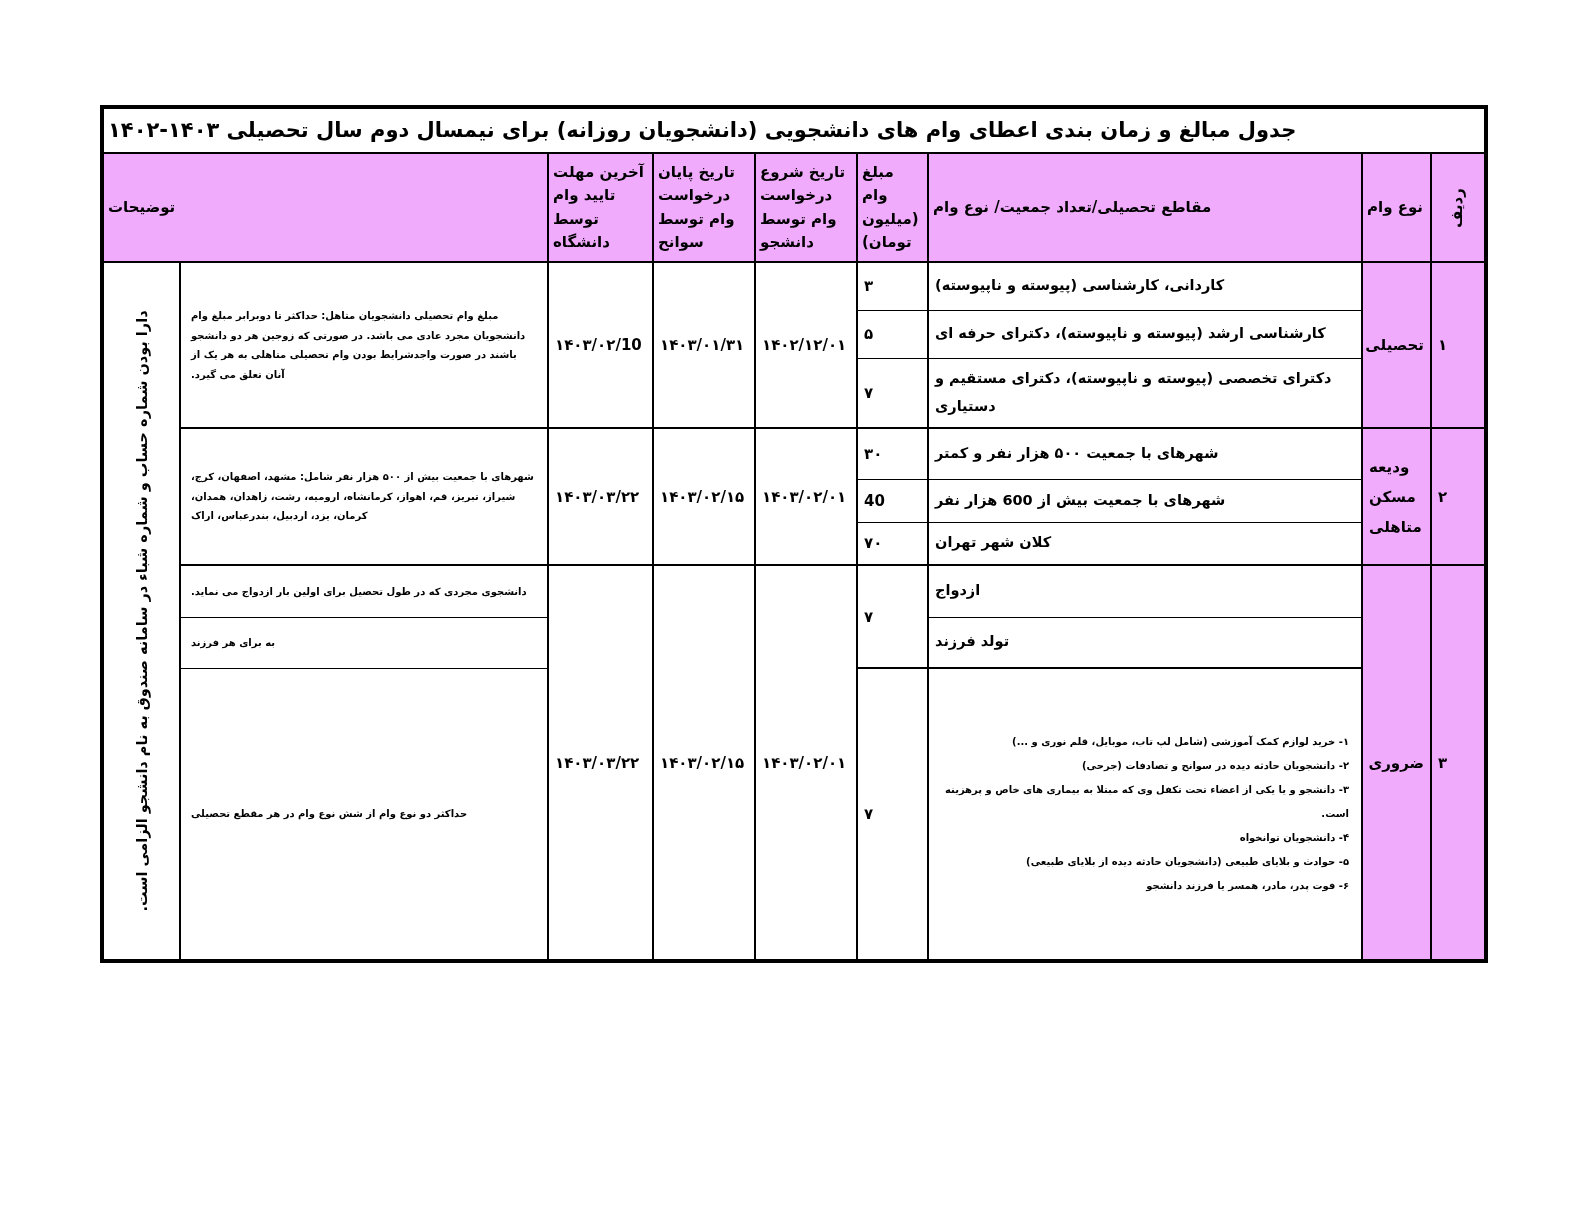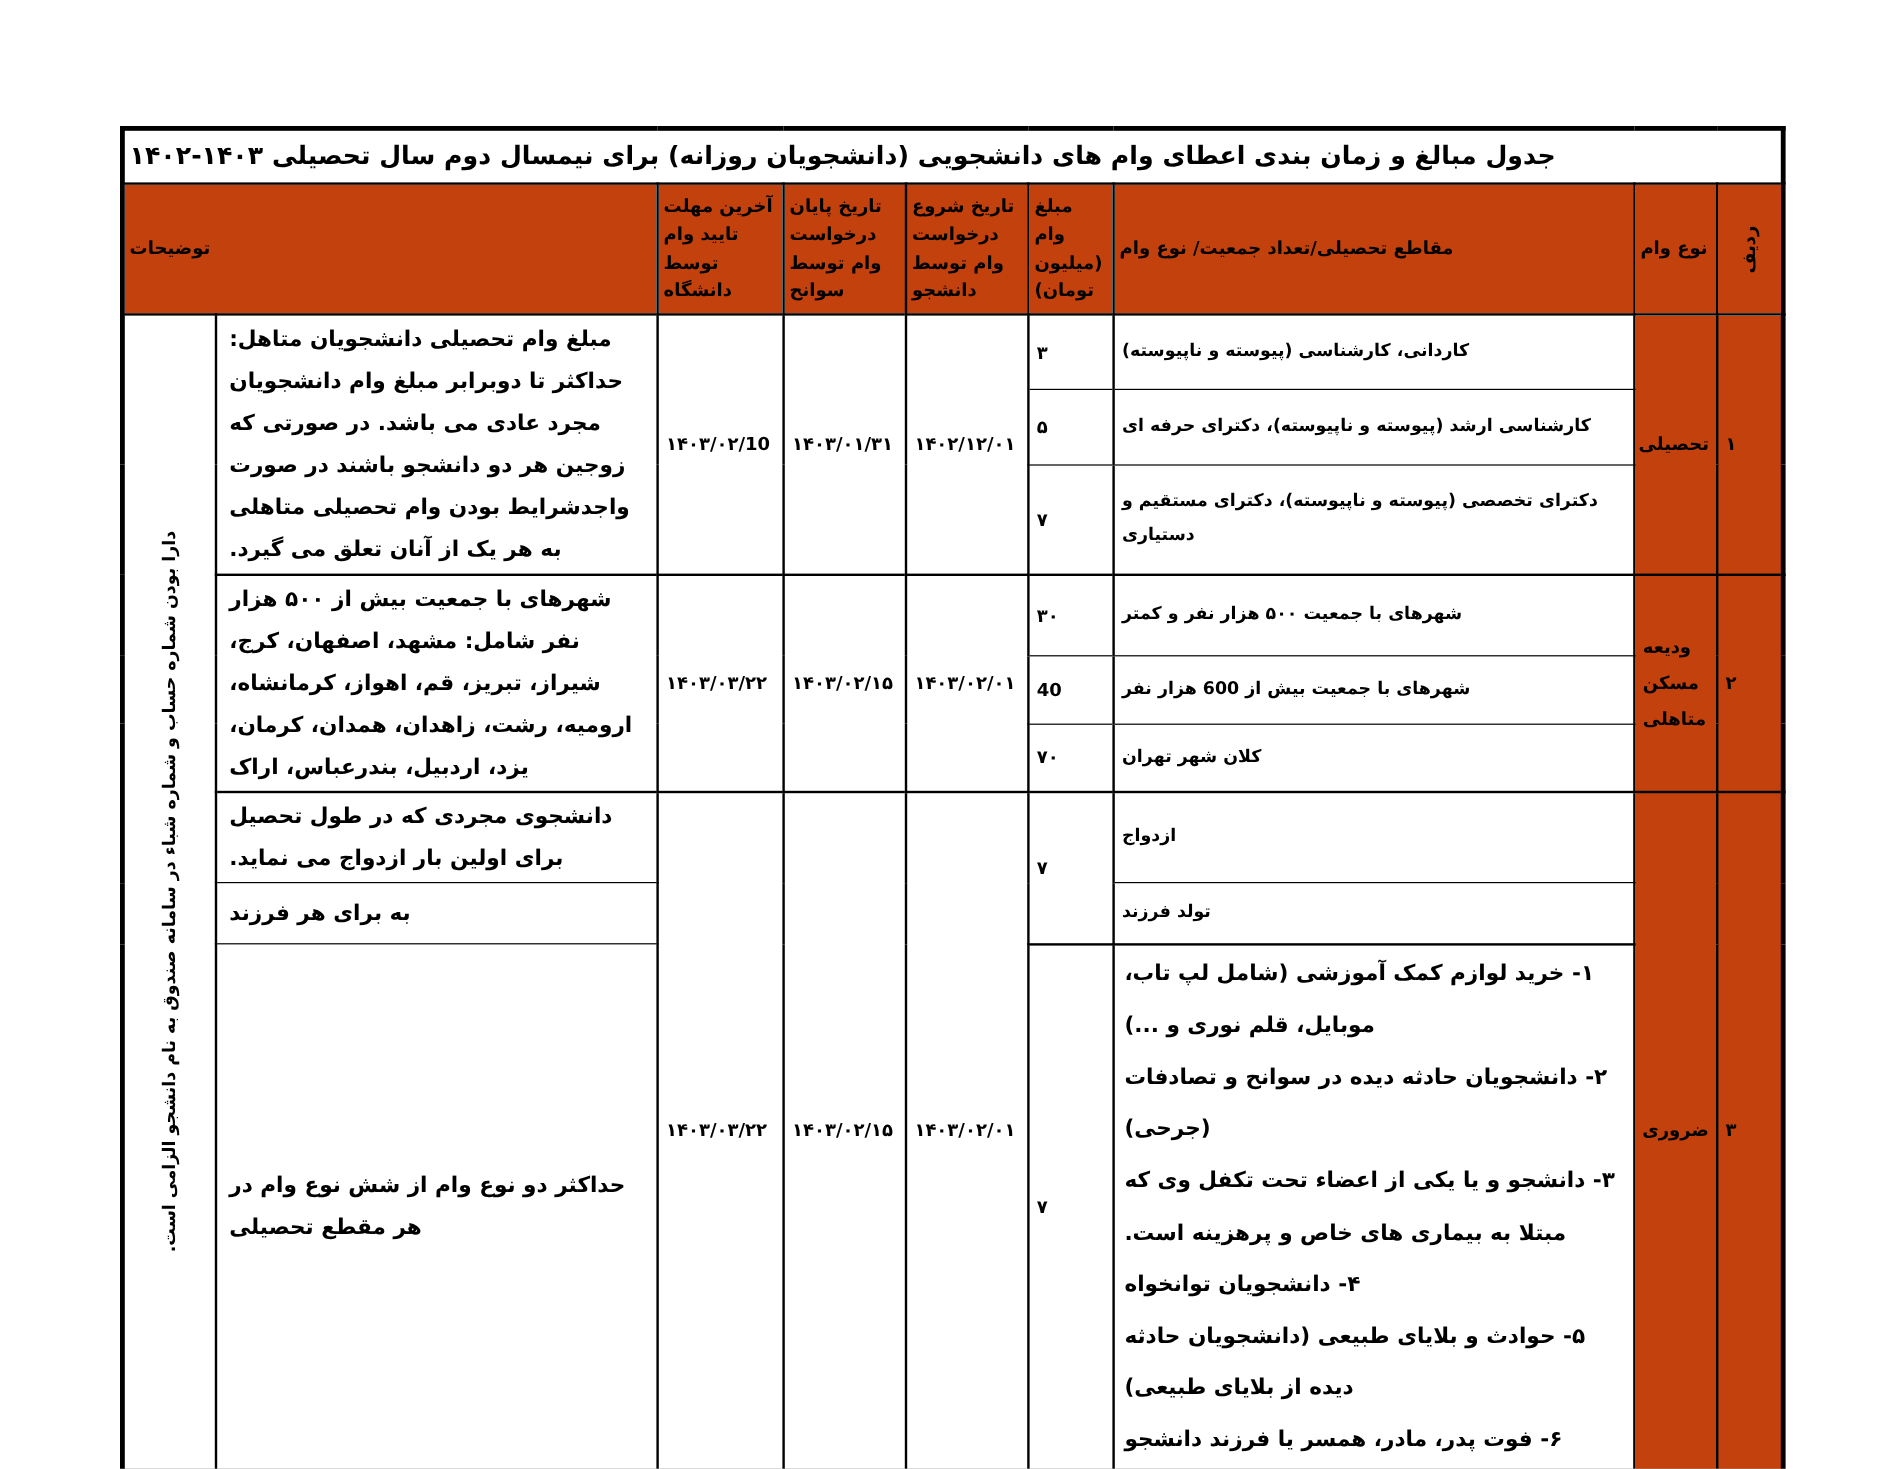--- a/index.html
+++ b/index.html
@@ -9,26 +9,26 @@
   }
   table.loan{
     position:absolute;left:100px;top:105px;width:1384px;
     direction:rtl;border-collapse:collapse;table-layout:fixed;
     border:4px solid #000;
   }
   td{
     border:2px solid #000;text-align:left;vertical-align:middle;
     padding:2px 6px;font-size:15px;line-height:2.0;overflow:hidden;
   }
-  .gray{background:#c2410c;}
+  .gray{background:#f0abfc;}
   .title-cell{font-size:21px;line-height:1.3;padding:4px;}
   .hdr{font-size:15px;line-height:1.55;padding:2px 4px;}
   .levels{text-align:left;padding:2px 16px 2px 6px;font-size:14.5px;line-height:1.9;}
-  .list-cell{white-space:pre-line;padding:2px 12px 2px 8px;font-size:18px;line-height:2.4;}
-  .note{font-size:18px;line-height:1.95;padding:2px 10px;}
+  .list-cell{white-space:pre-line;text-align:right;padding:2px 12px 2px 8px;font-size:10px;line-height:2.4;}
+  .note{font-size:10px;line-height:1.95;padding:2px 10px;}
   .amount{font-size:15px;}
   .date{font-size:15px;}
   .tb{border-bottom-width:1px;}
   .tt{border-top-width:1px;}
   .rot-td{position:relative;padding:0;}
   .rot{
     position:absolute;top:50%;left:50%;
     transform:translate(-50%,-50%) rotate(-90deg);
     white-space:nowrap;direction:rtl;
   }

